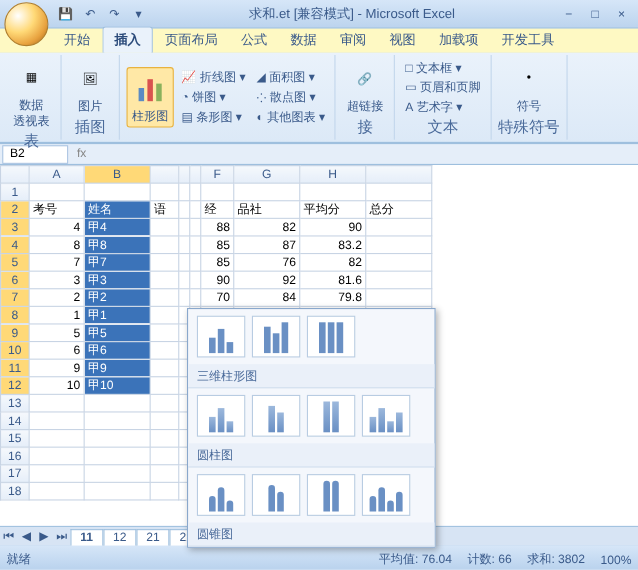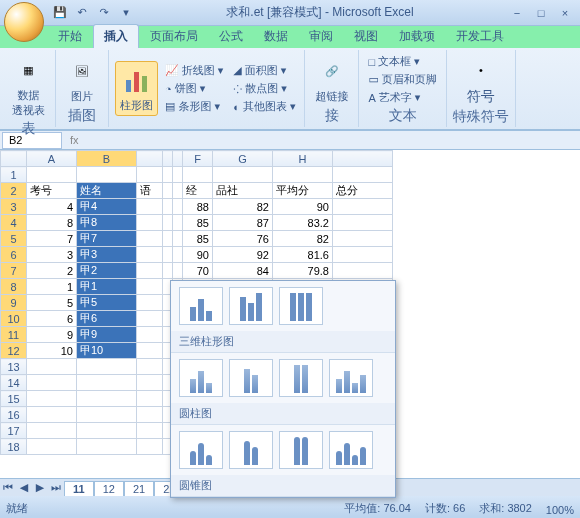--- a/index.html
+++ b/index.html
@@ -4,21 +4,21 @@
 <style>
 *{box-sizing:border-box;margin:0;padding:0;font-family:"Microsoft YaHei",SimSun,Arial,sans-serif;font-size:11px}
 body{width:580px;height:518px;overflow:hidden;background:#bcd4ee}
 .titlebar{height:26px;background:linear-gradient(#d6e6f8,#bcd4ee);display:flex;align-items:center;padding:0 4px;border-bottom:1px solid #9ebfde}
 .orb{width:40px;height:40px;border-radius:50%;background:radial-gradient(circle at 30% 30%,#fff,#ffd977 40%,#e8a23f 70%,#9c5b12);position:absolute;top:2px;left:4px;z-index:10;border:1px solid #b07f2f}
 .qat{margin-left:48px;display:flex;gap:6px;align-items:center}
 .qat span{width:16px;height:16px;display:inline-flex;align-items:center;justify-content:center;color:#3a5a8a}
 .title{flex:1;text-align:center;color:#3a5a8a;font-size:12px}
 .winbtns{display:flex;gap:2px}
 .winbtns span{width:22px;height:16px;display:inline-flex;align-items:center;justify-content:center;color:#3a5a8a;border:1px solid transparent;border-radius:2px}
-.tabs{height:22px;display:flex;align-items:flex-end;padding-left:48px;gap:1px;background:#86efac}
+.tabs{height:22px;display:flex;align-items:flex-end;padding-left:48px;gap:1px;background:#fef9c3}
 .tab{padding:3px 10px;color:#3a5a8a;font-size:12px}
 .tab.active{background:#eaf2fb;border:1px solid #9ebfde;border-bottom:none;border-radius:3px 3px 0 0;color:#2a4a7a;font-weight:bold}
 .ribbon{height:82px;background:linear-gradient(#eaf2fb,#dce9f7);border-bottom:1px solid #9ebfde;display:flex;padding:2px}
 .rgroup{border-right:1px solid #c2d6ec;padding:2px 6px;display:flex;flex-direction:column;align-items:center;justify-content:space-between;position:relative}
 .rgroup-label{font-size:14px;color:#4a6a9a;text-align:center;width:100%}
 .rgroup-body{display:flex;align-items:center;gap:4px;flex:1}
 .bigbtn{display:flex;flex-direction:column;align-items:center;gap:2px;padding:2px 4px;min-width:36px}
 .bigbtn.active{background:#ffe8a6;border:1px solid #e8b23f;border-radius:3px}
 .ico32{width:32px;height:32px;display:flex;align-items:center;justify-content:center}
 .smbtn{display:flex;align-items:center;gap:3px;padding:1px 3px;font-size:11px;color:#3a5a8a;white-space:nowrap}
@@ -140,21 +140,21 @@
         <div class="smbtn">▭<span>页眉和页脚</span></div>
         <div class="smbtn">A<span>艺术字</span>▾</div>
       </div>
     </div>
     <div class="rgroup-label">文本</div>
   </div>
   <div class="rgroup">
     <div class="rgroup-body">
       <div class="bigbtn">
         <div class="ico32">•</div>
-        <div style="font-size:14px;color:#3a5a8a">符号</div>
+        <div style="font-size:11px;color:#3a5a8a">符号</div>
       </div>
     </div>
     <div class="rgroup-label">特殊符号</div>
   </div>
 </div>
 
 <div class="namebox">
   <div class="namebox-name">B2</div>
   <span class="fx">fx</span>
 </div>

